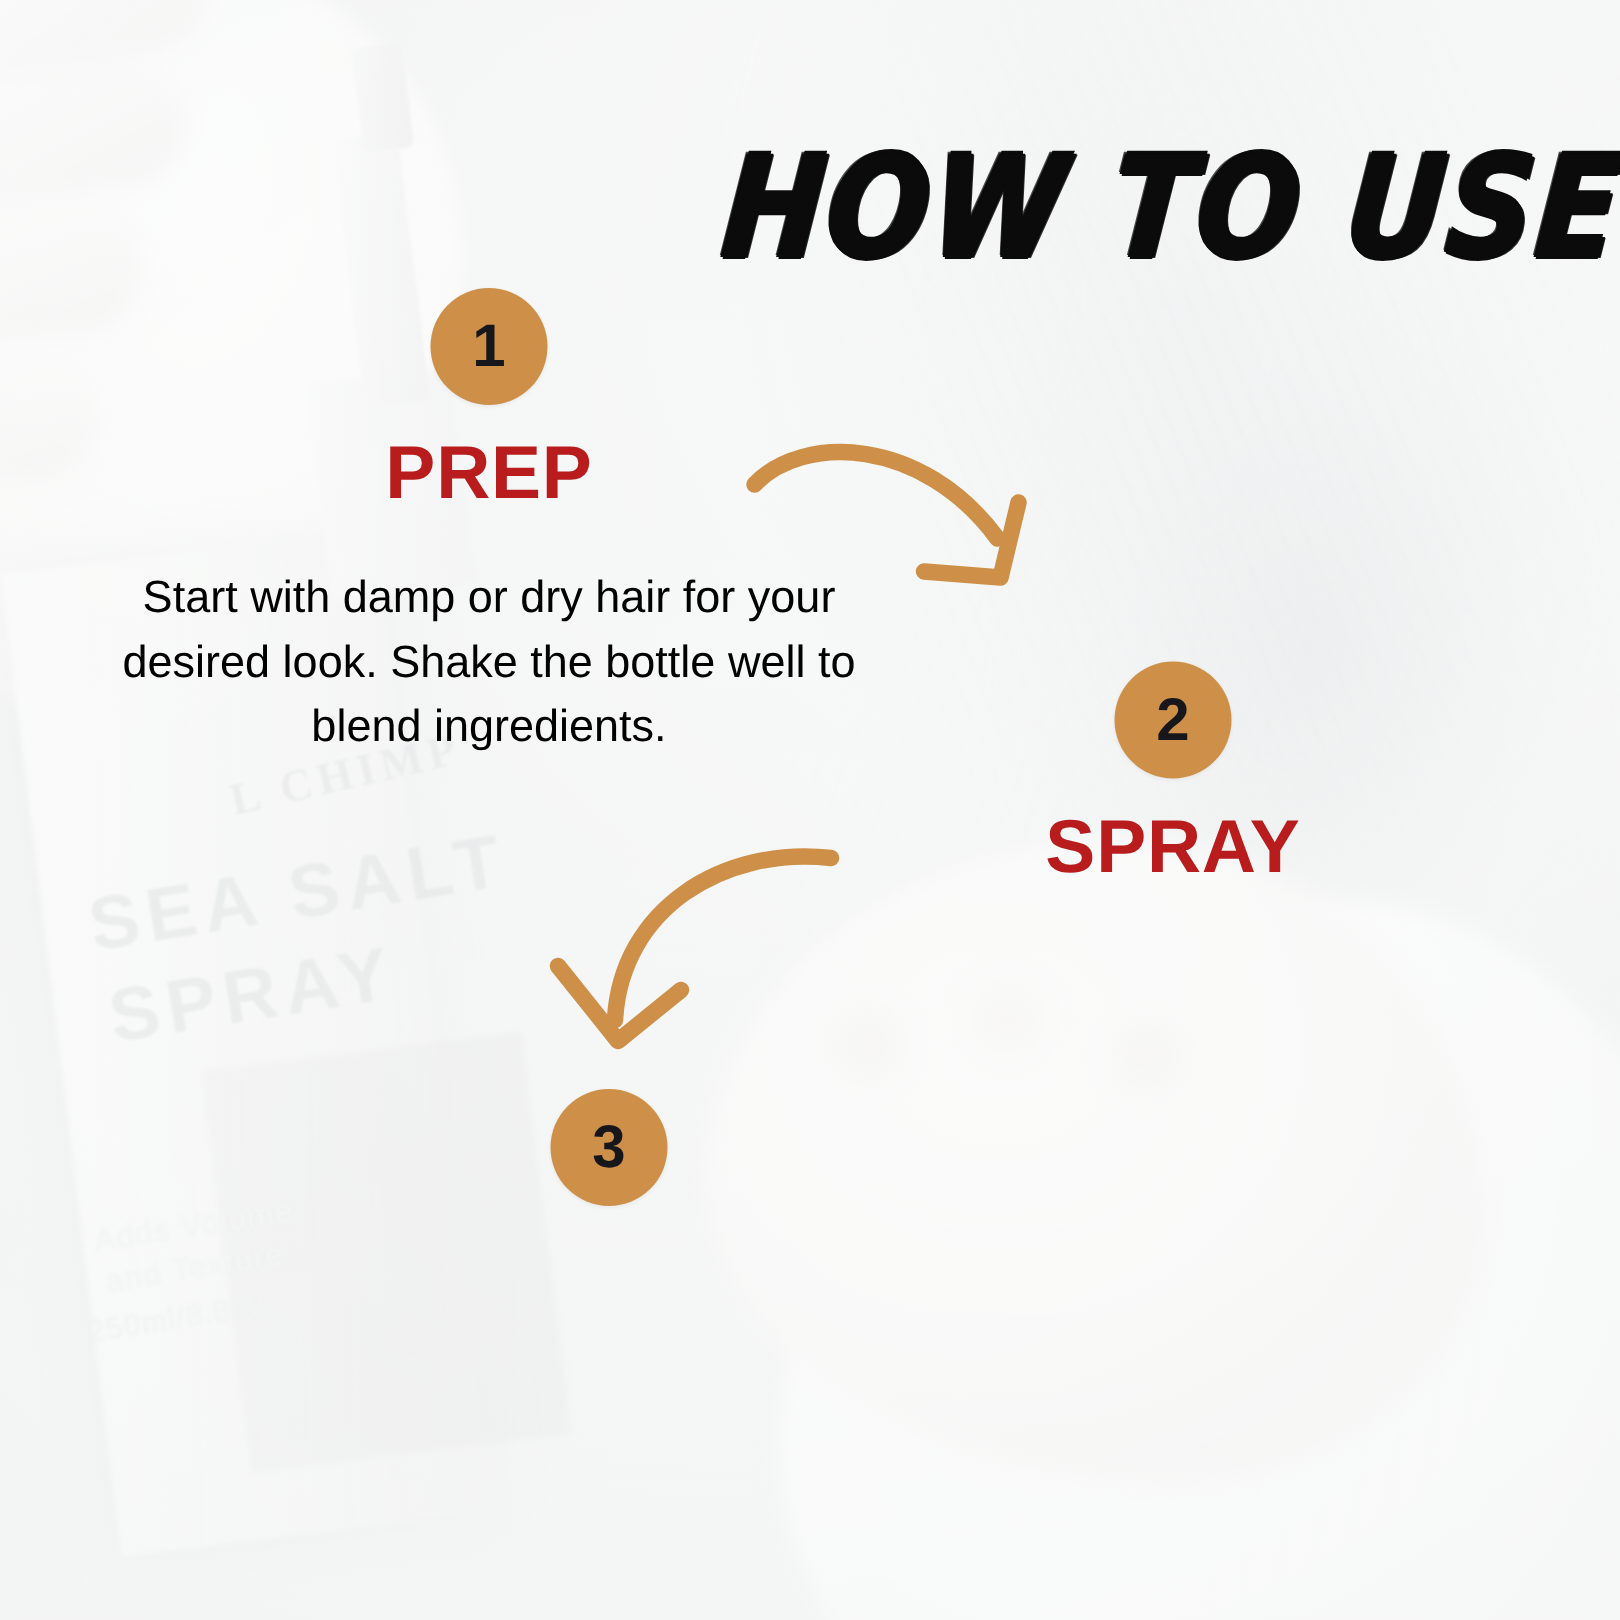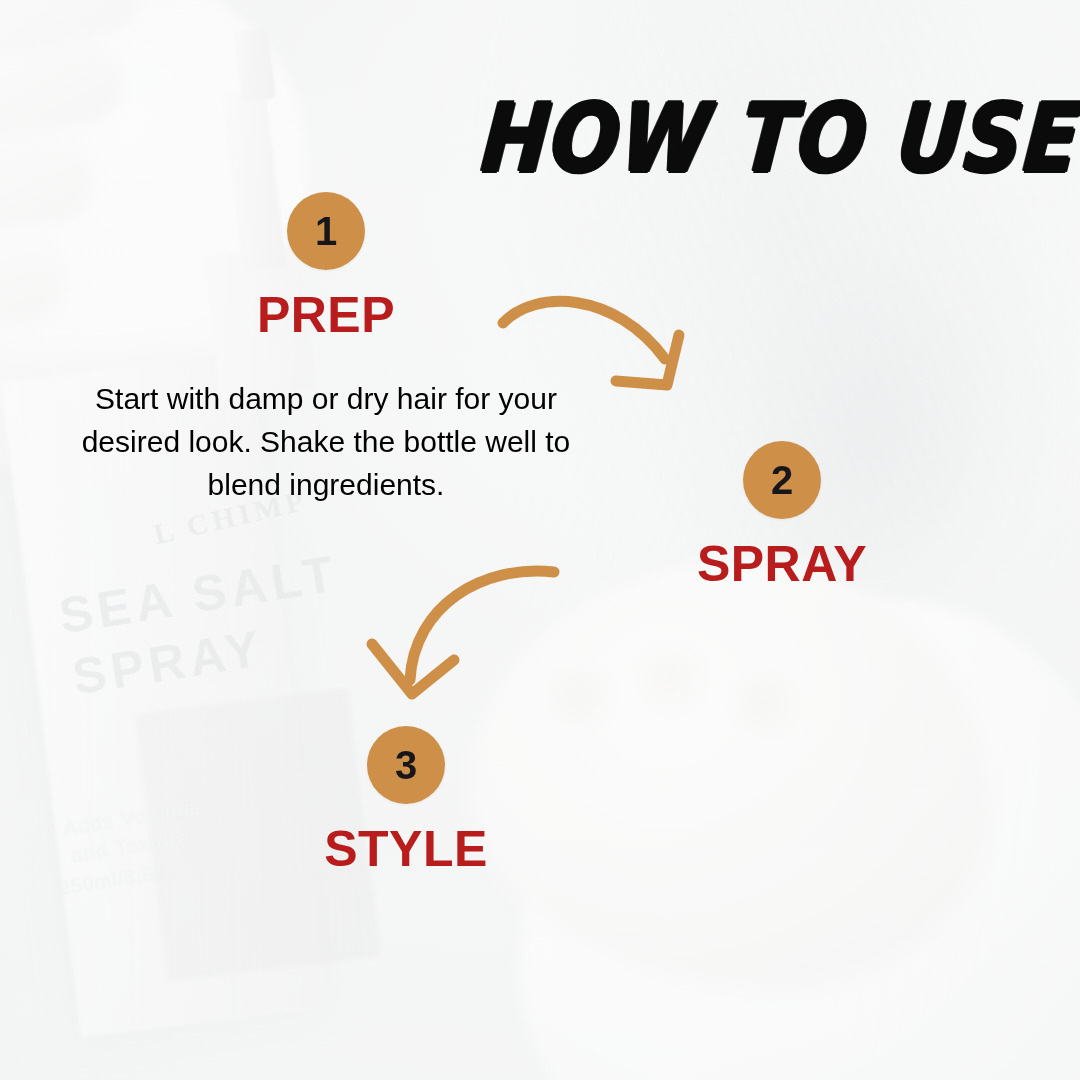--- a/index.html
+++ b/index.html
@@ -376,21 +376,20 @@
       <div class="step-body">Start with damp or dry hair for your desired look. Shake the bottle well to blend ingredients.</div>
     </div>
 
     <div class="step" id="step-2">
       <div class="badge">2</div>
       <div class="step-title">SPRAY</div>
     </div>
 
     <div class="step" id="step-3">
       <div class="badge">3</div>
-      <div class="step-title">STYLE</div>
     </div>
 
     <div class="arrow" id="arrow-1">
       <svg width="240" height="130" viewBox="0 0 240 130" fill="none" xmlns="http://www.w3.org/2000/svg">
         <path d="M8 38 C 40 4, 120 6, 170 74" stroke="#CE9049" stroke-width="11" stroke-linecap="round" fill="none"></path>
         <path d="M121 96 L172 100 L184 50" stroke="#CE9049" stroke-width="11" stroke-linecap="round" stroke-linejoin="round" fill="none"></path>
       </svg>
     </div>
 
     <div class="arrow" id="arrow-2">

